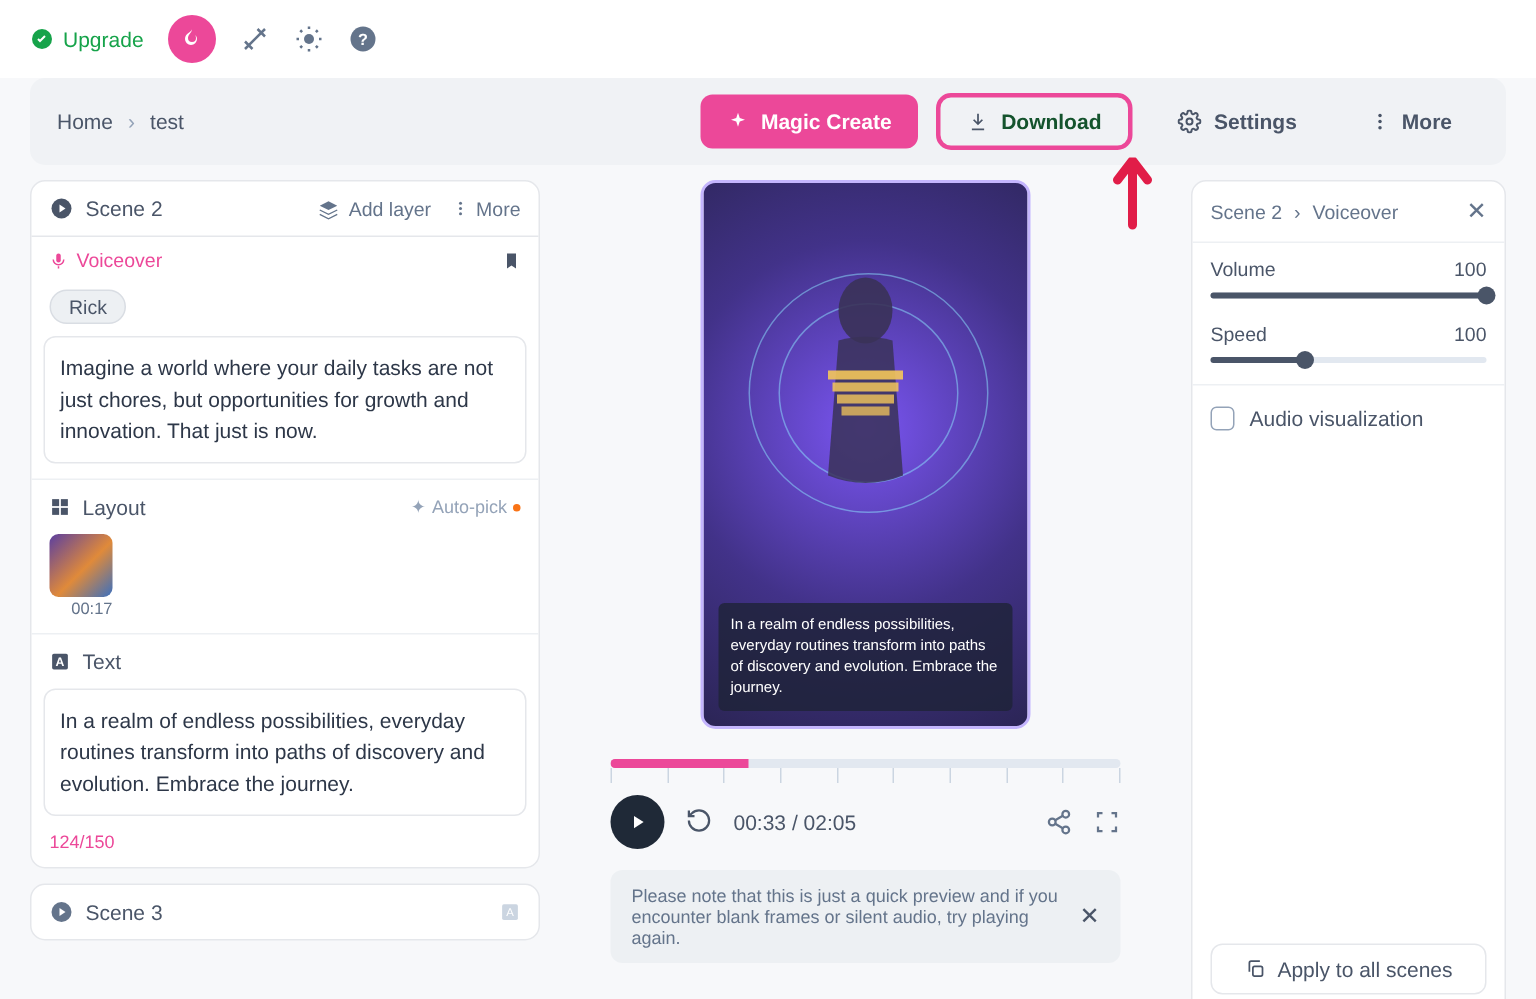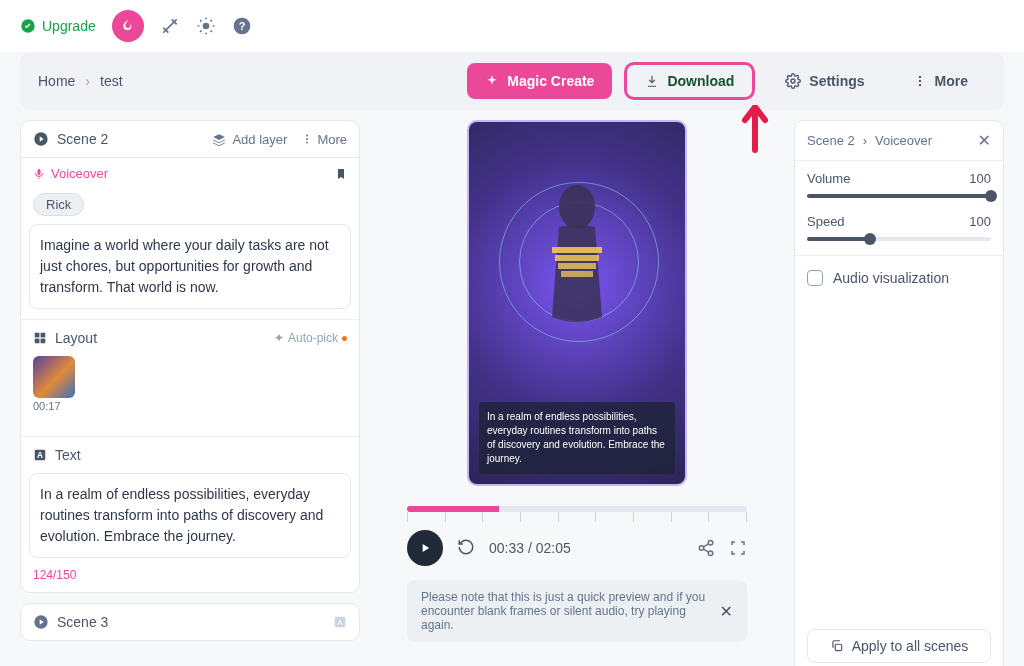--- a/index.html
+++ b/index.html
@@ -27,21 +27,21 @@
 .left-col { width: 340px; display: flex; flex-direction: column; gap: 10px; overflow-y: auto; }
 .scene-card { background: #fff; border: 1px solid #e5e7eb; border-radius: 10px; }
 .scene-head { display: flex; align-items: center; justify-content: space-between; padding: 10px 12px; border-bottom: 1px solid #e5e7eb; }
 .scene-title { display: flex; align-items: center; gap: 8px; font-weight: 500; color: #4a5568; }
 .scene-actions { display: flex; align-items: center; gap: 14px; color: #64748b; font-size: 13px; }
 .voiceover-head { display: flex; align-items: center; justify-content: space-between; padding: 8px 12px; color: #ec4899; font-weight: 500; font-size: 13px; }
 .chip { display: inline-block; background: #edf0f3; color: #4a5568; border: 1px solid #d9dde3; border-radius: 14px; padding: 3px 12px; margin: 4px 12px 8px; font-size: 13px; font-weight: 500; }
 .textbox { margin: 0 8px 10px; padding: 10px 10px; background: #fff; border: 1px solid #e5e7eb; border-radius: 8px; line-height: 1.5; color: #2d3748; font-size: 14px; }
 .subsection { padding: 10px 12px; font-weight: 500; color: #4a5568; display: flex; align-items: center; justify-content: space-between; border-top: 1px solid #edf0f3; }
 .thumb { width: 42px; height: 42px; margin: 0 12px 2px; border-radius: 6px; background: linear-gradient(135deg,#5b3fa0,#e08a3a 55%,#3a6fbf); }
-.thumb-time { font-size: 11px; color: #64748b; margin: 0 12px 24px; text-align: left; width: 42px; }
+.thumb-time { font-size: 11px; color: #64748b; margin: 0 12px 10px; text-align: right; width: 42px; }
 .counter { color: #ec4899; font-size: 12px; padding: 0 12px 10px; font-weight: 500; }
 .scene3 { display: flex; align-items: center; justify-content: space-between; padding: 10px 12px; background: #fff; border: 1px solid #e5e7eb; border-radius: 10px; }
 .center-col { flex: 1; display: flex; flex-direction: column; align-items: center; }
 .preview { width: 220px; height: 366px; border-radius: 10px; background: radial-gradient(circle at 50% 45%, #7a55f2 0%, #423289 55%, #2b2555 100%); border: 2px solid #c4b5fd; position: relative; overflow: hidden; }
 .preview-overlay { position: absolute; inset: 0; }
 .preview-caption { position: absolute; left: 10px; right: 10px; bottom: 10px; background: rgba(30,35,55,0.8); color: #fff; font-size: 10px; line-height: 1.4; padding: 8px; border-radius: 4px; }
 .timeline { width: 340px; margin-top: 20px; }
 .timeline-track { height: 6px; background: #e2e8f0; border-radius: 3px; overflow: hidden; display: flex; }
 .timeline-fill { width: 27%; background: #ec4899; height: 100%; }
 .timeline-ticks { display: flex; justify-content: space-between; height: 10px; }
@@ -186,21 +186,21 @@
               <rect x="9" y="2" width="6" height="12" rx="3"></rect>
               <path d="M5 10a7 7 0 0014 0M12 19v3" stroke="#ec4899" stroke-width="2" fill="none"></path>
             </svg>
           <span>Voiceover</span>
         </span>
         <svg width="12" height="12" viewBox="0 0 24 24" fill="#4a5568">
             <path d="M6 2h12v20l-6-4-6 4z"></path>
           </svg>
       </div>
       <span class="chip">Rick</span>
-      <div class="textbox">Imagine a world where your daily tasks are not just chores, but opportunities for growth and transform. That world is now.</div>
+      <div class="textbox">Imagine a world where your daily tasks are not just chores, but opportunities for growth and innovation. That just is now.</div>
       <div class="subsection">
         <span style="display:flex;align-items:center;gap:8px">
           <svg width="14" height="14" viewBox="0 0 24 24" fill="#4a5568">
               <rect x="3" y="3" width="8" height="8"></rect>
               <rect x="13" y="3" width="8" height="8"></rect>
               <rect x="3" y="13" width="8" height="8"></rect>
               <rect x="13" y="13" width="8" height="8"></rect>
             </svg>
           <span>Layout</span>
         </span>

